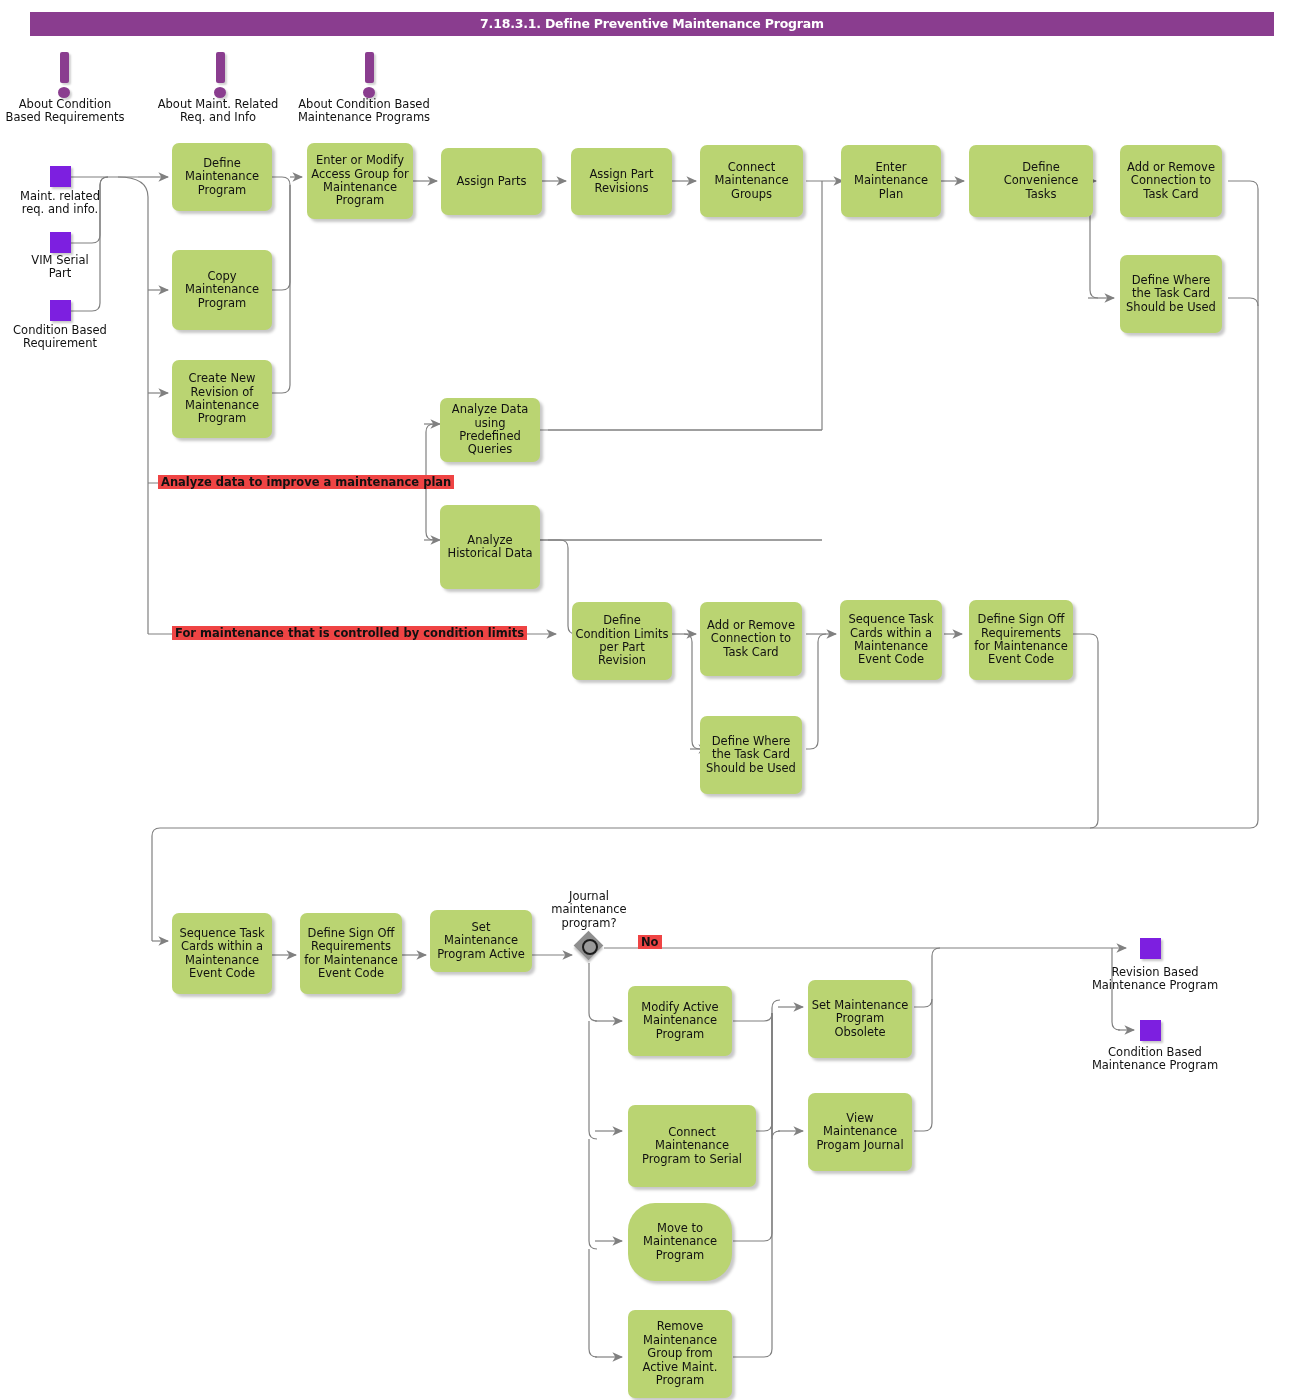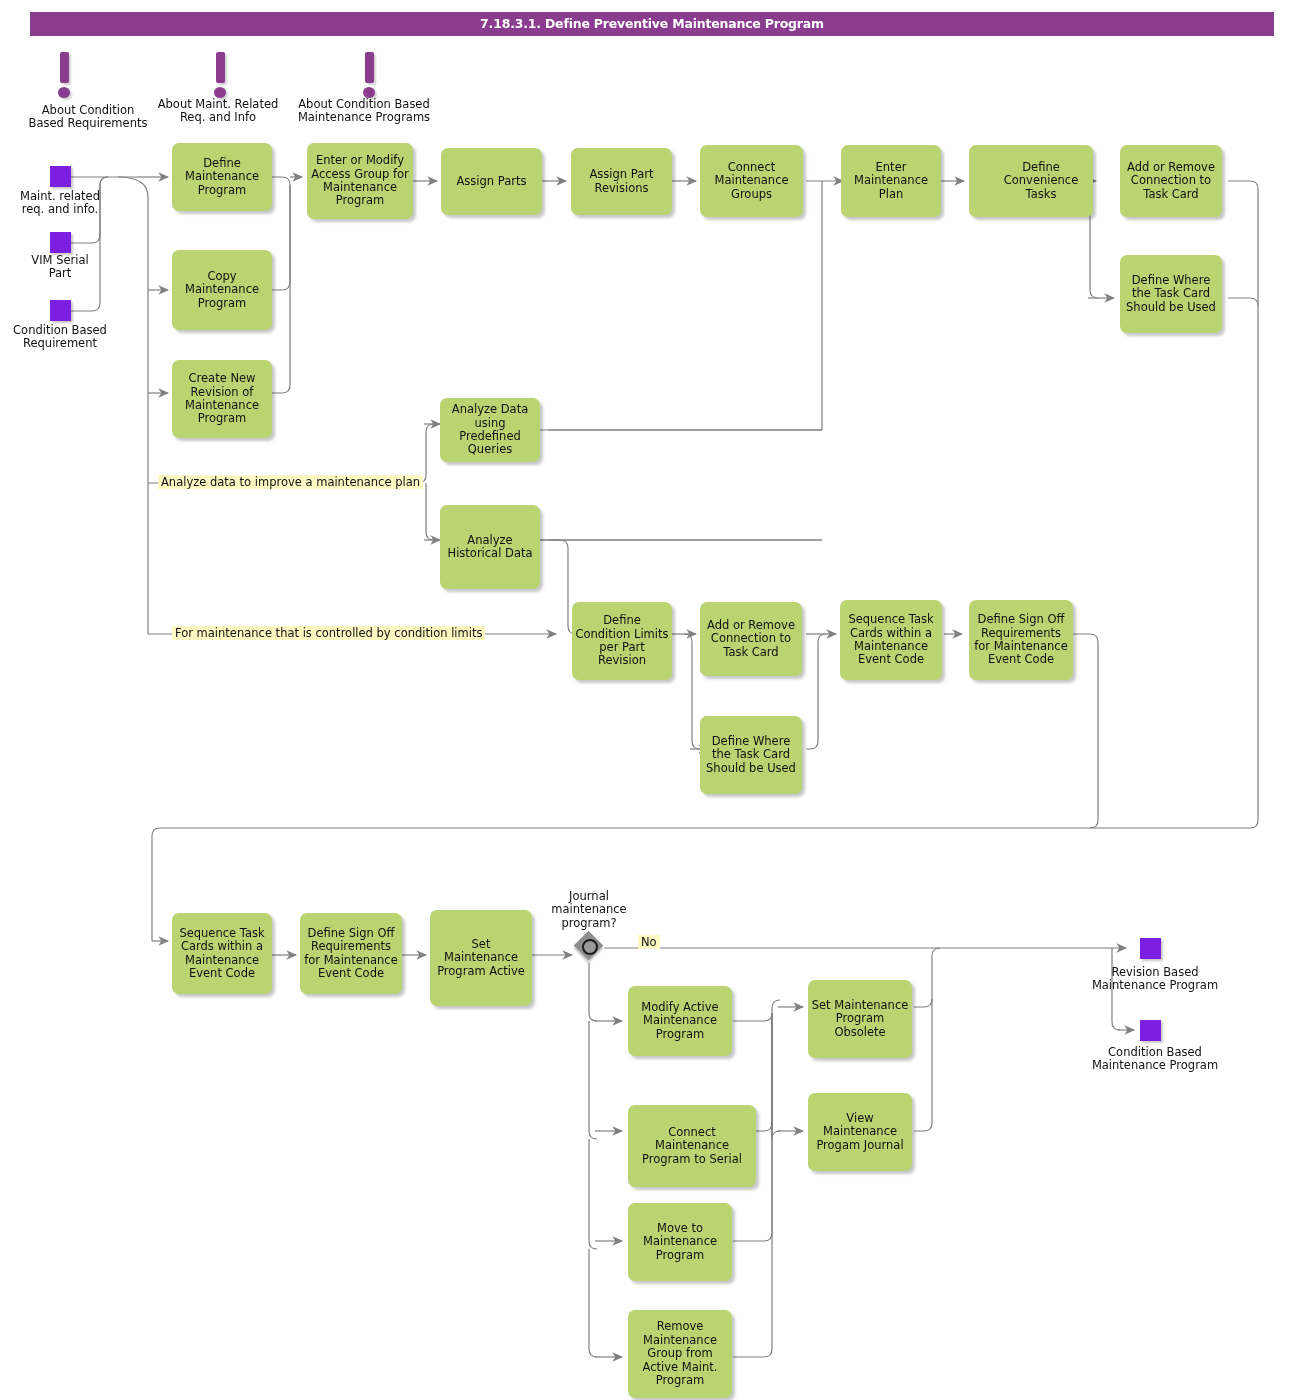--- a/index.html
+++ b/index.html
@@ -35,21 +35,21 @@
 
   
   .dec{position:absolute;width:30px;height:30px;}
   .dec .dia{position:absolute;left:2px;top:2px;width:21px;height:21px;background:#8e8e8e;
        transform:rotate(45deg);box-shadow:2px 2px 2px rgba(0,0,0,0.22);}
   .dec .ring{position:absolute;left:6px;top:6px;width:12px;height:12px;border:2.5px solid #1c1c1c;
        border-radius:50%;background:#9a9a9a;}
   .declab{position:absolute;text-align:center;font-size:11.5px;color:#111;line-height:13.4px;
        font-family:"DejaVu Sans","Liberation Sans",sans-serif;}
   .edgelab{position:absolute;font-size:11.5px;color:#111;
-       font-family:"DejaVu Sans","Liberation Sans",sans-serif;background:#fef9c3;padding:0 3px;}
+       font-family:"DejaVu Sans","Liberation Sans",sans-serif;background:#ef4444;padding:0 3px;font-weight:bold;}
 
   svg.wires{position:absolute;left:0;top:0;width:1304px;height:1400px;pointer-events:none;}
 </style>
 </head>
 <body>
 
 <div id="canvas">
 
   <svg class="wires" viewBox="0 0 1304 1400">
     <defs>
@@ -154,21 +154,21 @@
   </svg>
 
   <div class="titlebar">
     <div class="t">7.18.3.1. Define Preventive Maintenance Program</div>
   </div>
 
   <div class="bang" style="left:57px;top:52px;">
     <div class="bar"></div>
     <div class="dot"></div>
   </div>
-  <div class="blab" style="left:0px;top:104px;width:130px;margin-left:23px;">
+  <div class="blab" style="left:0px;top:98px;width:130px;">
     <div>About Condition</div>
     <div>Based Requirements</div>
   </div>
 
   <div class="bang" style="left:213px;top:52px;">
     <div class="bar"></div>
     <div class="dot"></div>
   </div>
   <div class="blab" style="left:152px;top:98px;width:132px;">
     <div>About Maint. Related</div>
@@ -261,42 +261,42 @@
   <div class="act" style="left:969px;top:600px;width:104px;height:80px;">
     <span>Define Sign Off Requirements for Maintenance Event Code</span>
   </div>
 
   <div class="act" style="left:172px;top:913px;width:100px;height:81px;">
     <span>Sequence Task Cards within a Maintenance Event Code</span>
   </div>
   <div class="act" style="left:300px;top:913px;width:102px;height:81px;">
     <span>Define Sign Off Requirements for Maintenance Event Code</span>
   </div>
-  <div class="act" style="left:430px;top:910px;width:102px;height:96px;">
+  <div class="act" style="left:430px;top:910px;width:102px;height:62px;">
     <span>Set Maintenance Program Active</span>
   </div>
 
   <div class="declab" style="left:534px;top:890px;width:110px;">
     <div>Journal</div>
     <div>maintenance</div>
     <div>program?</div>
   </div>
   <div class="dec" style="left:576px;top:933px;">
     <div class="dia"></div>
     <div class="ring"></div>
   </div>
   <div class="edgelab" style="left:638px;top:935px;">No</div>
 
   <div class="act" style="left:628px;top:986px;width:104px;height:70px;">
     <span>Modify Active Maintenance Program</span>
   </div>
   <div class="act" style="left:628px;top:1105px;width:128px;height:82px;">
     <span>Connect Maintenance Program to Serial</span>
   </div>
-  <div class="act" style="left:628px;top:1203px;width:104px;height:78px;">
+  <div class="act" style="left:628px;top:1203px;width:104px;height:78px;border-radius:27px;">
     <span>Move to Maintenance Program</span>
   </div>
   <div class="act" style="left:628px;top:1310px;width:104px;height:88px;">
     <span>Remove Maintenance Group from Active Maint. Program</span>
   </div>
 
   <div class="act" style="left:808px;top:980px;width:104px;height:78px;">
     <span>Set Maintenance Program Obsolete</span>
   </div>
   <div class="act" style="left:808px;top:1093px;width:104px;height:78px;">

